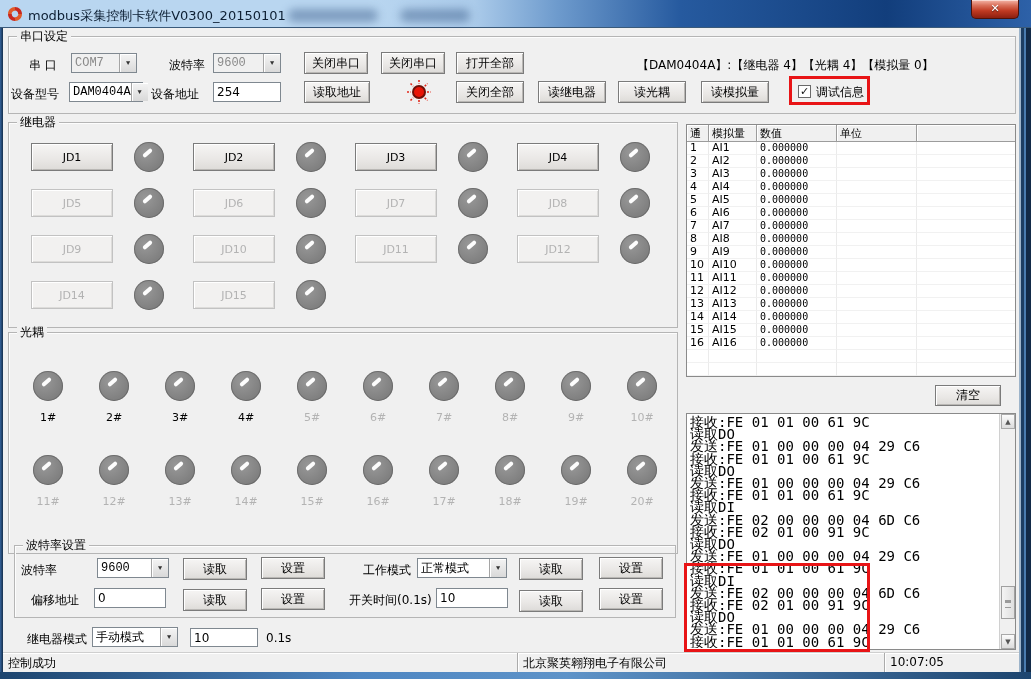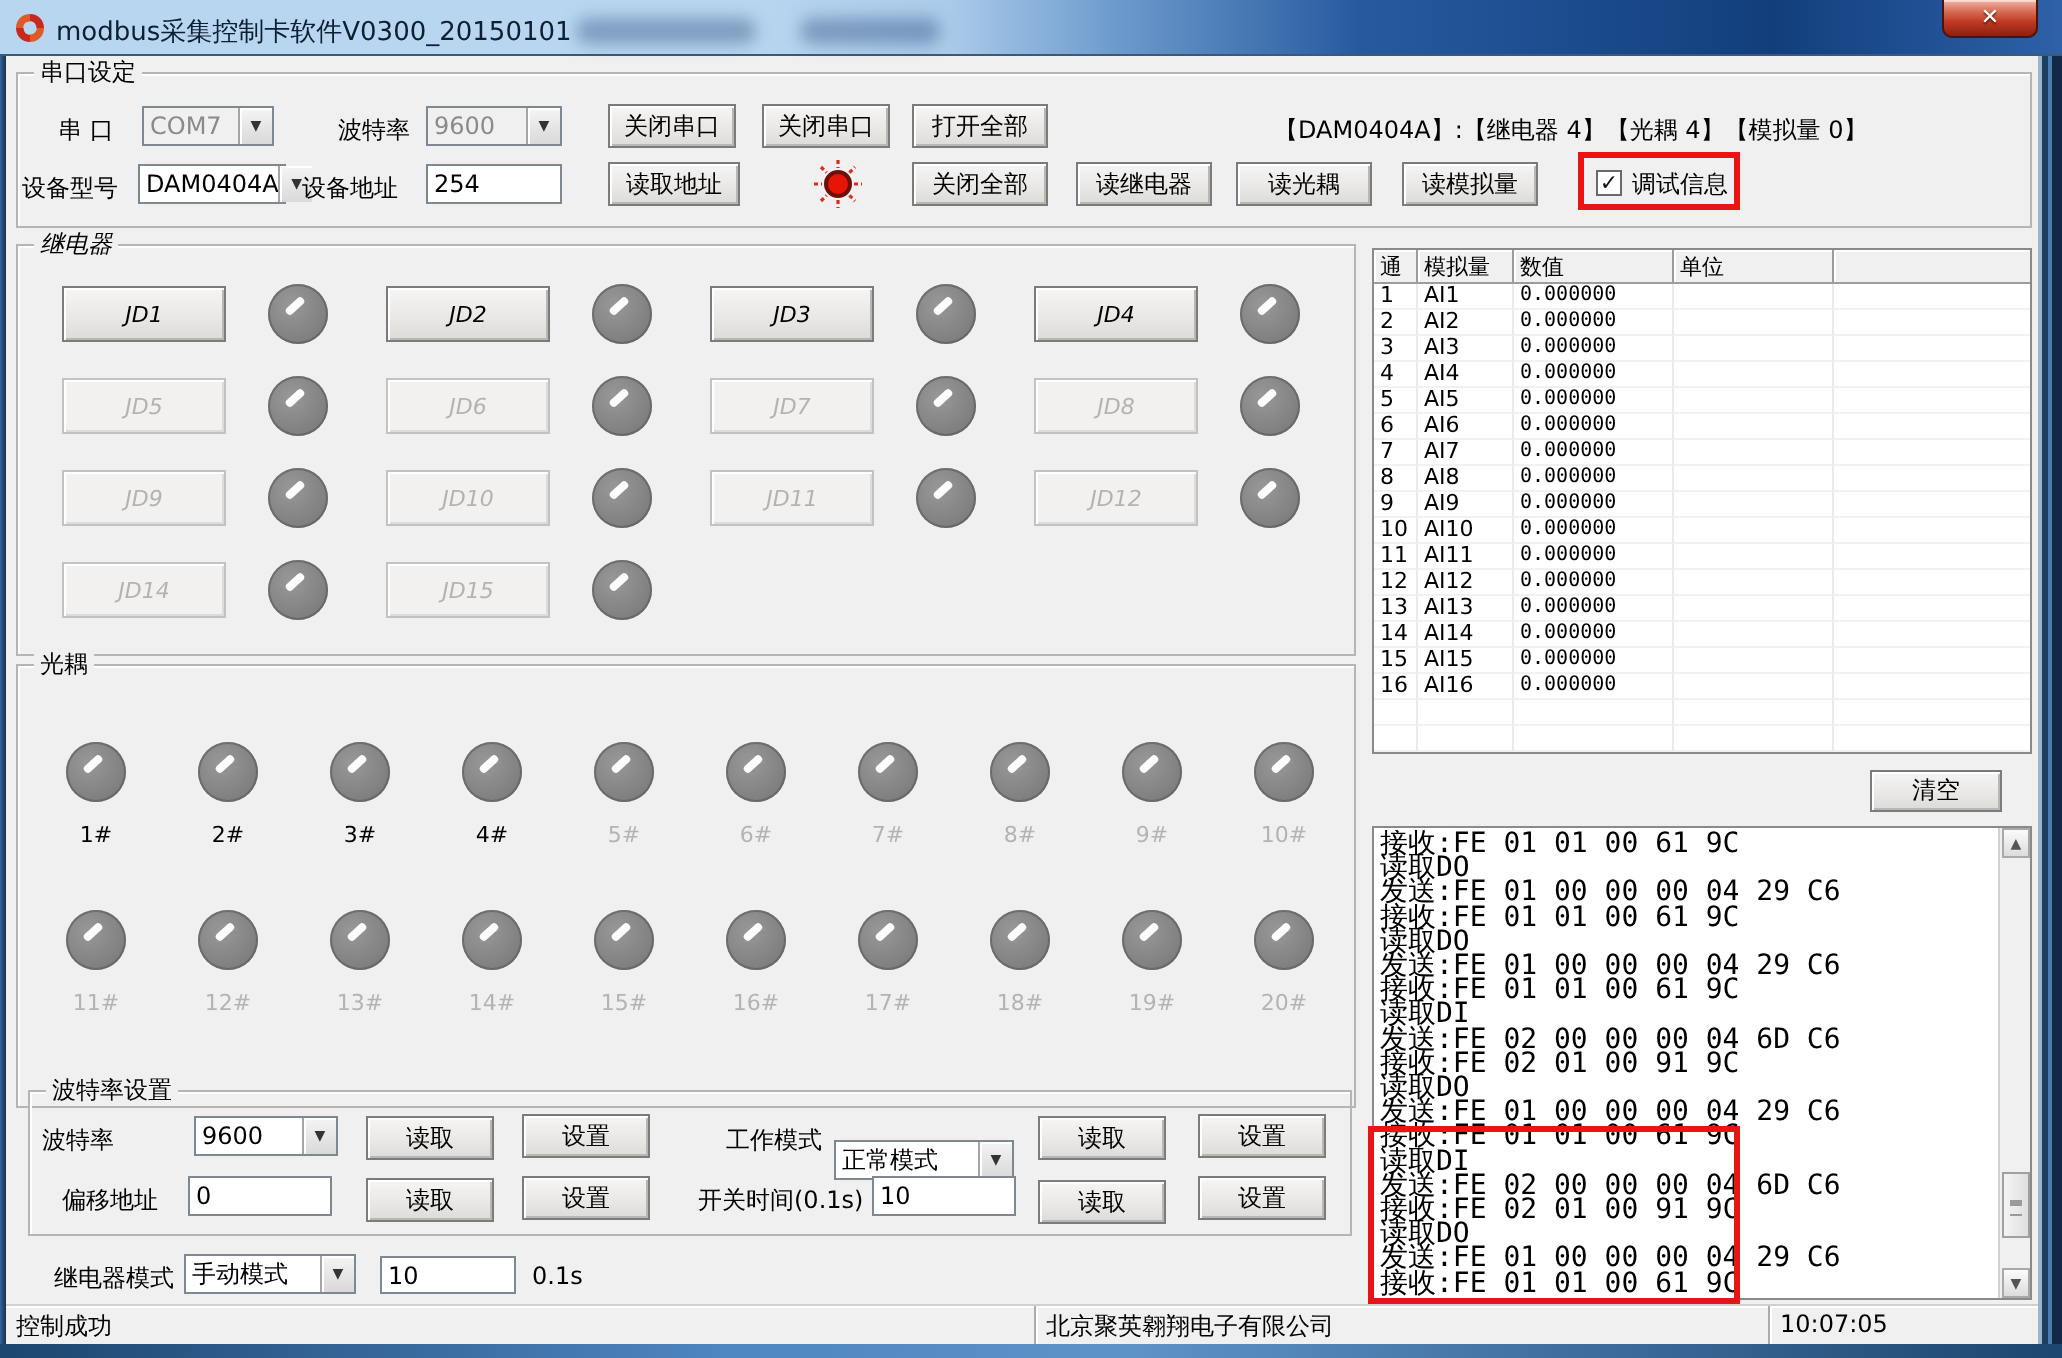--- a/index.html
+++ b/index.html
@@ -37,21 +37,21 @@
   .group-label { position:absolute; top:-8px; left:8px; background:#f0f0f0; padding:0 3px; font-size:12px; line-height:14px; white-space:nowrap; }
   .lbl { position:absolute; font-size:12px; white-space:nowrap; }
   .btn {
     position:absolute; height:22px; font-size:12px; text-align:center; color:#000;
     background:linear-gradient(180deg,#f6f5f4,#e9e7e5 60%,#dddbd8);
     border:1px solid #7b7b7b; box-shadow:inset 1px 1px 0 #fff, inset -1px -1px 0 #b9b7b4;
     display:flex; align-items:center; justify-content:center; cursor:pointer; white-space:nowrap;
   }
   .combo {
     position:absolute; height:20px; background:#fff; border:1px solid #7f8890;
-    display:flex; align-items:center; font-size:12px; padding-left:3px; cursor:pointer; white-space:nowrap;
+    display:flex; align-items:center; font-size:12px; padding-left:3px; cursor:pointer; white-space:nowrap;font-family:Liberation Mono, monospace;
   }
   .combo .arrow {
     margin-left:auto; width:17px; height:18px; flex:none;
     background:linear-gradient(180deg,#f4f4f4,#d9d9d9); border-left:1px solid #a5a5a5;
     display:flex; align-items:center; justify-content:center; font-size:7px; color:#333;
     box-shadow:inset 1px 1px 0 #fff;
   }
   .combo.dis { background:#f0f0f0; color:#8a8a8a; cursor:default; }
   .tinput {
     position:absolute; height:20px; background:#fff; border:1px solid #7f8890;
@@ -175,21 +175,21 @@
     <div class="btn" style="left:529px; top:44px; width:68px;">读继电器</div>
     <div class="btn" style="left:609px; top:44px; width:68px;">读光耦</div>
     <div class="btn" style="left:692px; top:44px; width:68px;">读模拟量</div>
     <div class="cbx" style="left:789px; top:48px;">
       <span>✓</span>
     </div>
     <span class="lbl" style="left:807px; top:47px;">调试信息</span>
   </div>
   <div class="redbox" style="left:789px; top:76px; width:81px; height:29px;"></div>
 
-  <div class="group" style="left:8px; top:122px; width:670px; height:206px;font-style:italic;">
+  <div class="group" style="left:8px; top:122px; width:670px; height:206px;">
     <span class="group-label">继电器</span>
     <div class="relay-grid">
 
         <div class="relay-cell">
           <div class="btn jd-btn">JD1</div>
           <div class="knob"></div>
         </div>
 
         <div class="relay-cell">
           <div class="btn jd-btn">JD2</div>
@@ -376,21 +376,21 @@
     </div>
     <div class="btn" style="left:168px; top:12px; width:64px;">读取</div>
     <div class="btn" style="left:246px; top:11px; width:64px;">设置</div>
 
     <span class="lbl" style="left:16px; top:46px;">偏移地址</span>
     <input class="tinput" style="left: 79px; top: 42px; width: 72px;" value="0">
     <div class="btn" style="left:168px; top:43px; width:64px;">读取</div>
     <div class="btn" style="left:246px; top:42px; width:64px;">设置</div>
 
     <span class="lbl" style="left:348px; top:16px;">工作模式</span>
-    <div class="combo" style="left:402px; top:12px; width:90px;margin-top:12px;">
+    <div class="combo" style="left:402px; top:12px; width:90px;">
       <span>正常模式</span>
       <span class="arrow">▼</span>
     </div>
     <div class="btn" style="left:504px; top:12px; width:64px;">读取</div>
     <div class="btn" style="left:584px; top:11px; width:64px;">设置</div>
 
     <span class="lbl" style="left:334px; top:46px;">开关时间(0.1s)</span>
     <input class="tinput" style="left: 421px; top: 42px; width: 72px;" value="10">
     <div class="btn" style="left:504px; top:44px; width:64px;">读取</div>
     <div class="btn" style="left:584px; top:42px; width:64px;">设置</div>

